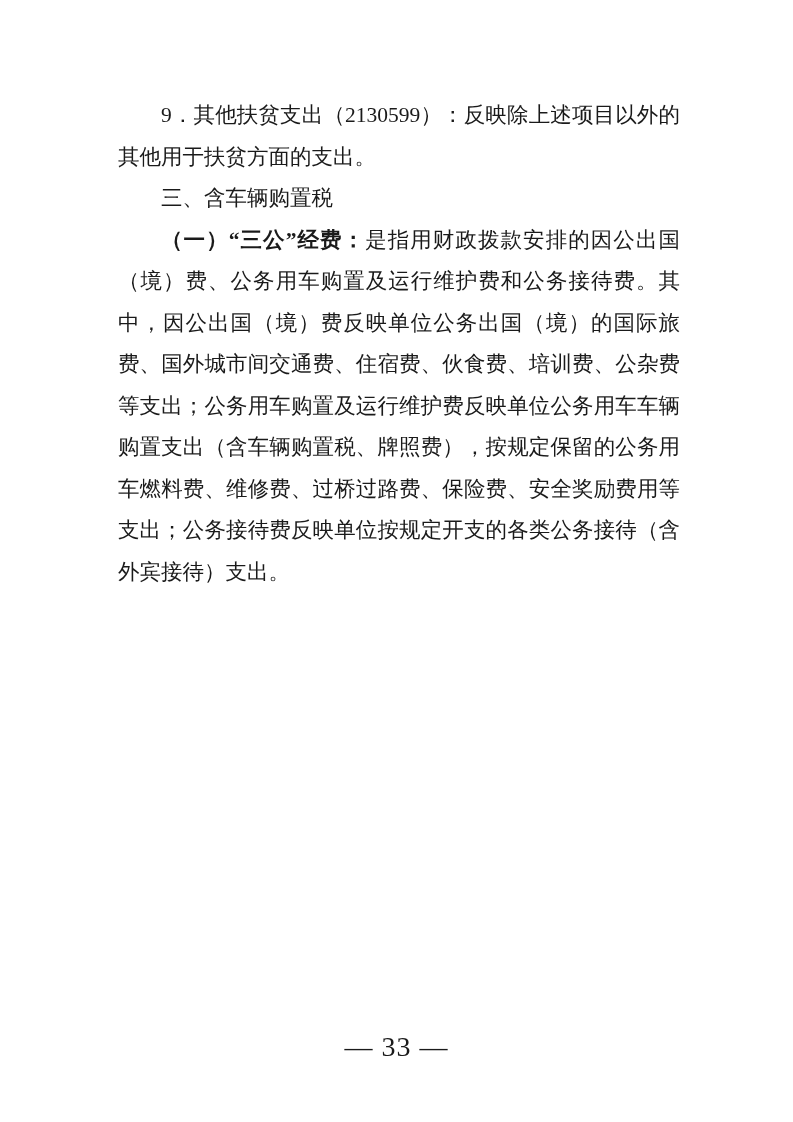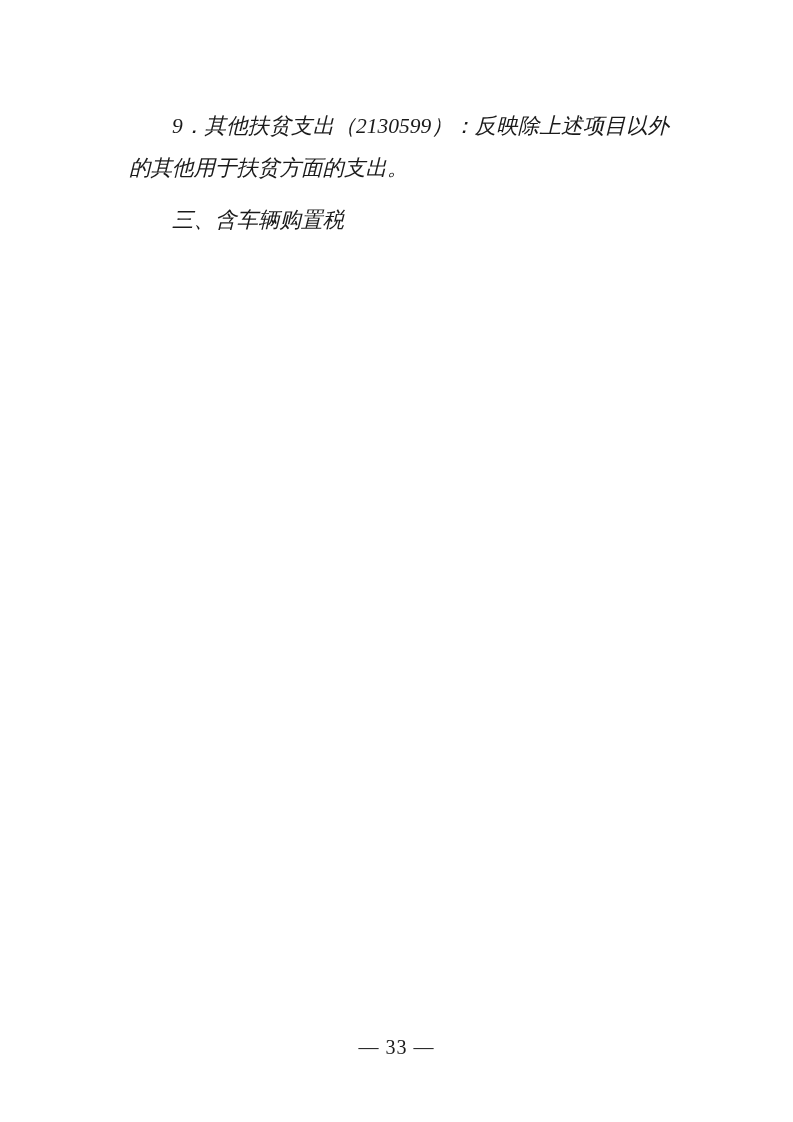--- a/index.html
+++ b/index.html
@@ -25,51 +25,51 @@
     left: 118px;
     top: 95px;
     width: 562px;
     font-size: 21.5px;
     line-height: 41.5px;
     text-align: justify;
     text-justify: inter-character;
     word-break: break-all;
   }
   .para {
-    margin: 11px;
+    margin: 0;
     padding: 0;
     text-indent: 2em;
-    font-style: italic;
   }
   .lead {
     font-weight: bold;
   }
   .page-footer {
     position: absolute;
     left: 0;
     top: 1032px;
     width: 100%;
     text-align: center;
-    font-size: 20px;
+    font-size: 28px;
     line-height: 30px;
     color: #1a1a1a;
     letter-spacing: 1px;
   }
 </style>
 </head>
 <body>
 
 <div class="page">
 
   <div class="doc-body">
 
     <p class="para"><span>9．其他扶贫支出（2130599）：反映除上述项目以外的其他用于扶贫方面的支出。</span></p>
 
 
     <p class="para"><span>三、含车辆购置税</span></p>
 
+    <p class="para"><b class="lead">（一）“三公”经费：</b><span>是指用财政拨款安排的因公出国（境）费、公务用车购置及运行维护费和公务接待费。其中，因公出国（境）费反映单位公务出国（境）的国际旅费、国外城市间交通费、住宿费、伙食费、培训费、公杂费等支出；公务用车购置及运行维护费反映单位公务用车车辆购置支出（含车辆购置税、牌照费），按规定保留的公务用车燃料费、维修费、过桥过路费、保险费、安全奖励费用等支出；公务接待费反映单位按规定开支的各类公务接待（含外宾接待）支出。</span></p>
 
 
   </div>
 
   <div class="page-footer"><span>— 33 —</span></div>
 
 </div>
 
 </body></html>

